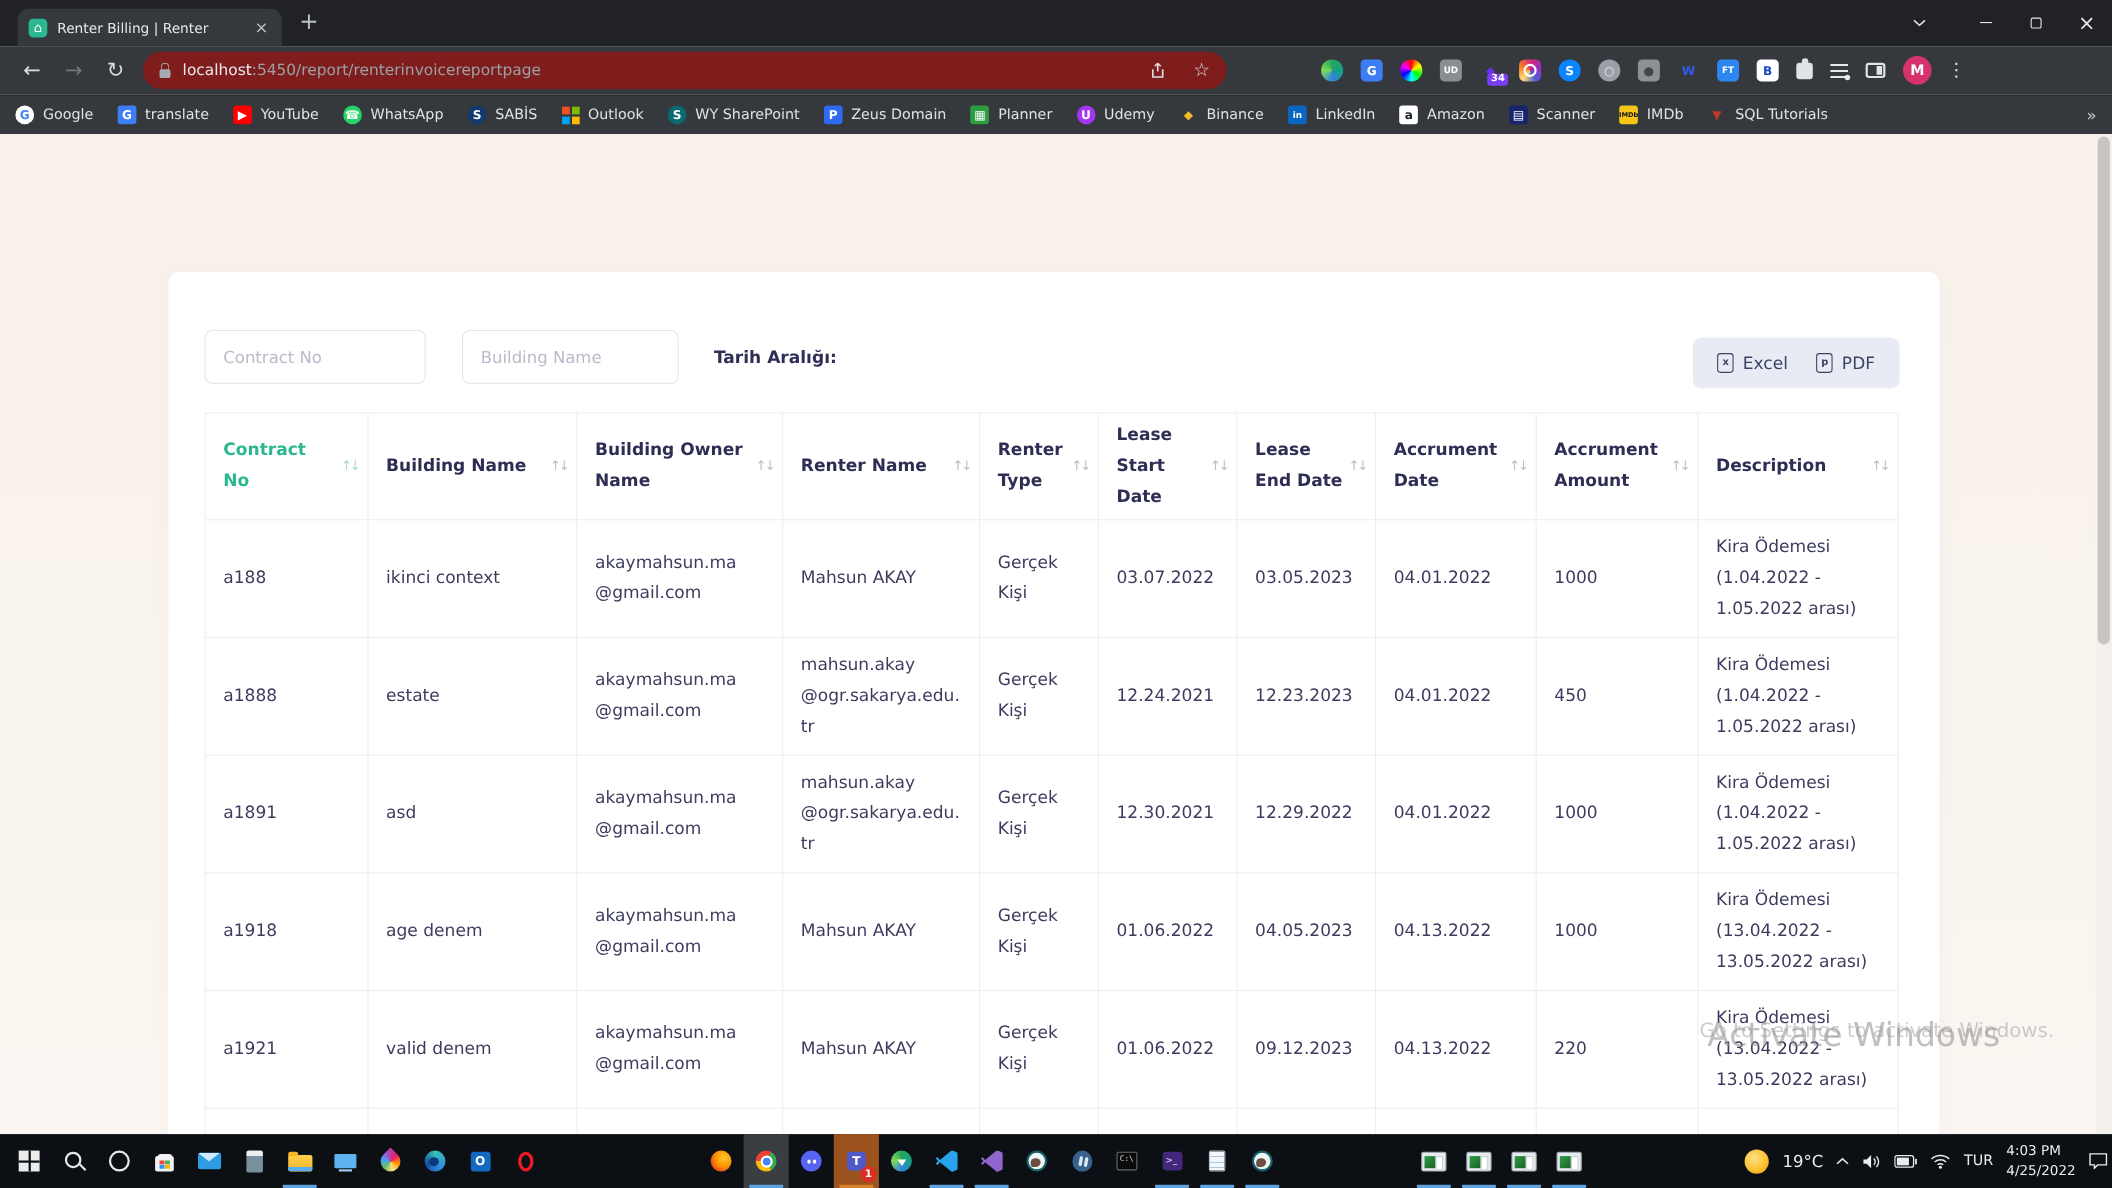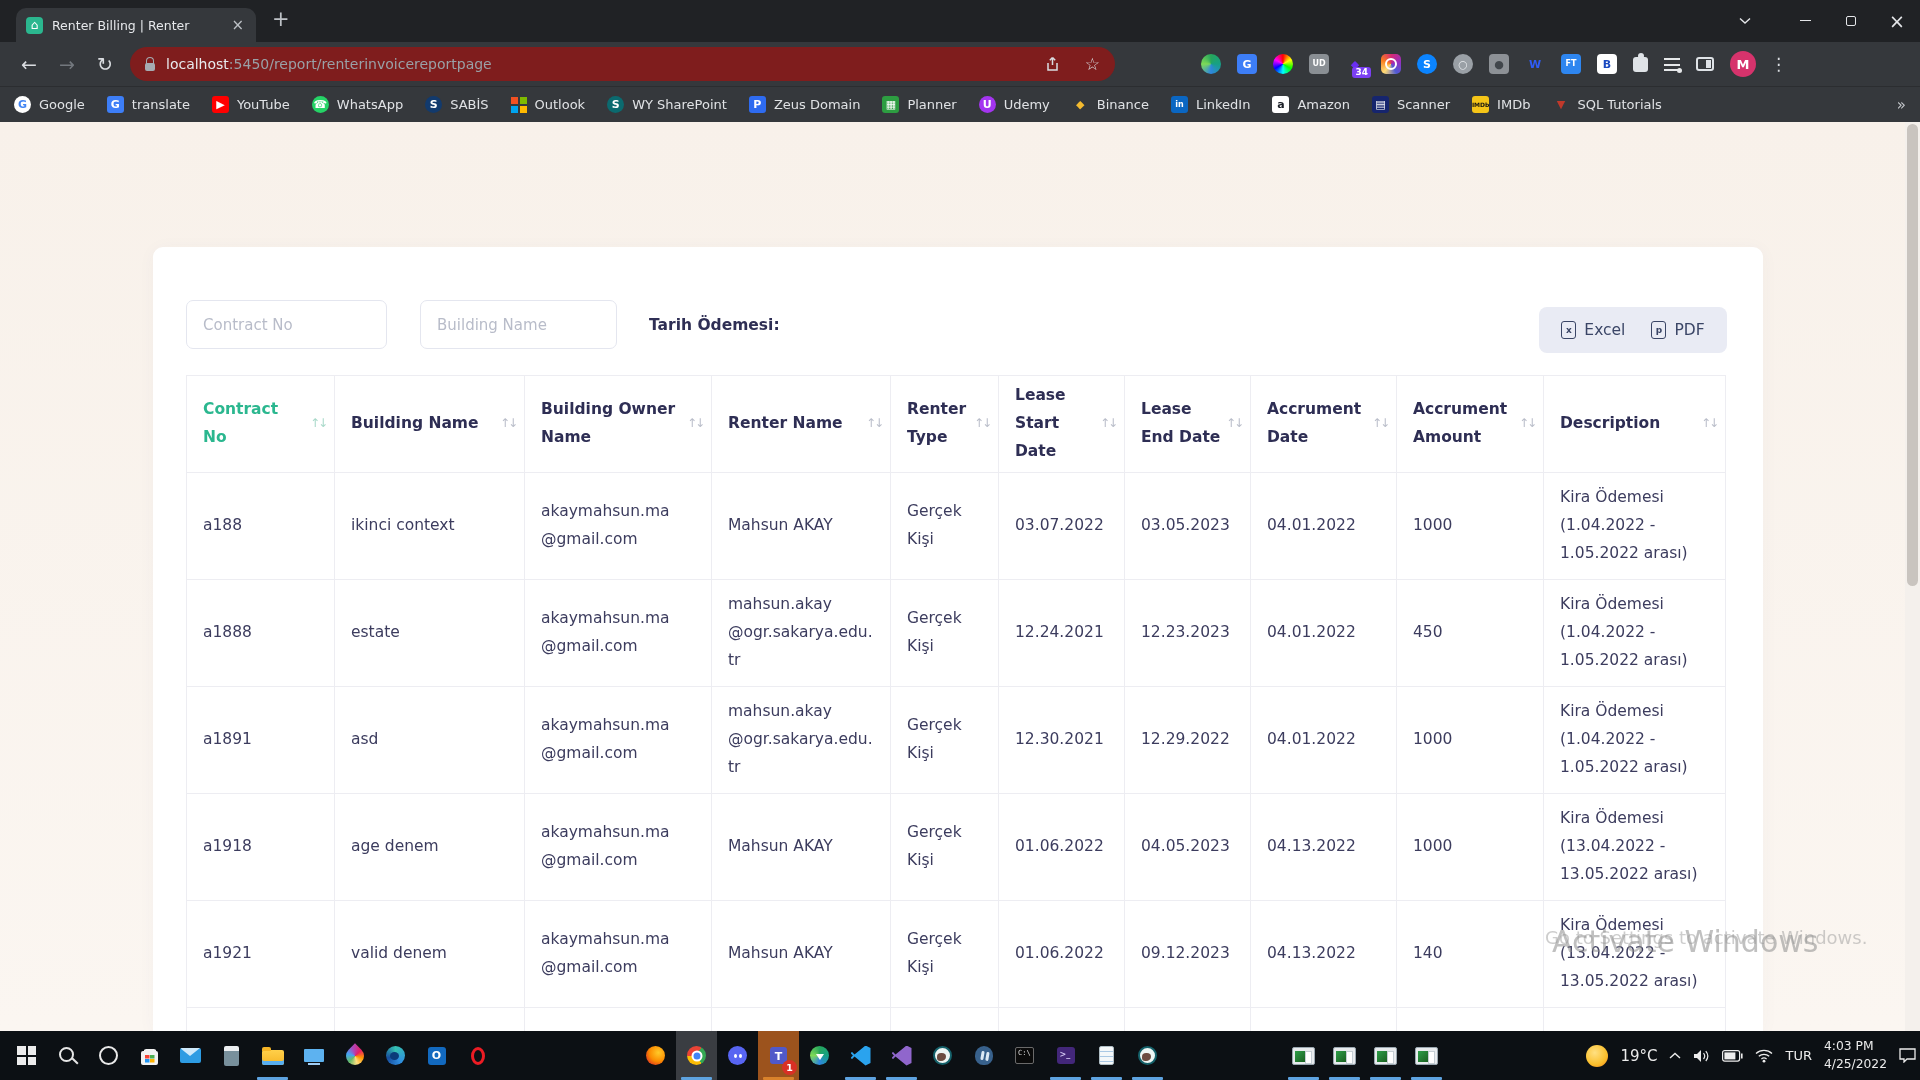--- a/index.html
+++ b/index.html
@@ -290,21 +290,21 @@
       <span>SQL Tutorials</span>
     </div>
     <span class="bm-overflow">»</span>
 </div>
 
 <div class="page">
 
   <div class="card-main">
     <input id="in-contract" class="f-input" placeholder="Contract No" style="">
     <input id="in-building" class="f-input" placeholder="Building Name" style="">
-    <span class="date-label">Tarih Ödemesi:</span>
+    <span class="date-label">Tarih Aralığı:</span>
     <div class="export">
       <span class="exp-btn">
           <span class="doc-ic">x</span>
           <span>Excel</span>
         </span>
       <span class="exp-btn">
           <span class="doc-ic">p</span>
           <span>PDF</span>
         </span>
     </div>
@@ -388,21 +388,21 @@
             </tr>
             <tr>
               <td>a1921</td>
               <td>valid denem</td>
               <td>akaymahsun.ma​@gmail.com</td>
               <td>Mahsun AKAY</td>
               <td>Gerçek Kişi</td>
               <td>01.06.2022</td>
               <td>09.12.2023</td>
               <td>04.13.2022</td>
-              <td>140</td>
+              <td>220</td>
               <td>Kira Ödemesi (13.04.2022 - 13.05.2022 arası)</td>
             </tr>
             <tr class="partial">
               <td></td>
               <td></td>
               <td></td>
               <td></td>
               <td></td>
               <td></td>
               <td></td>

